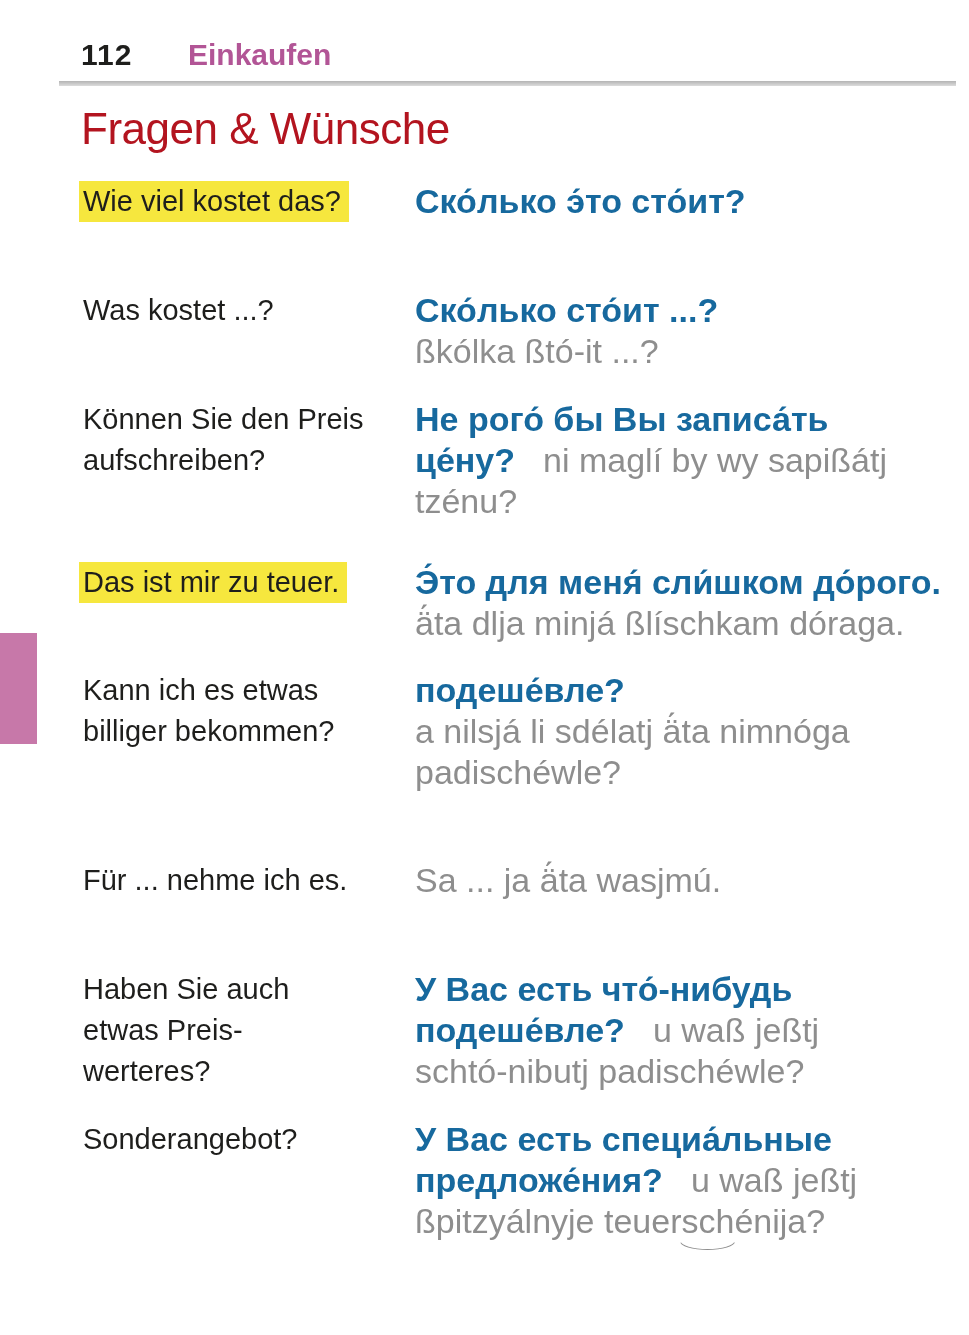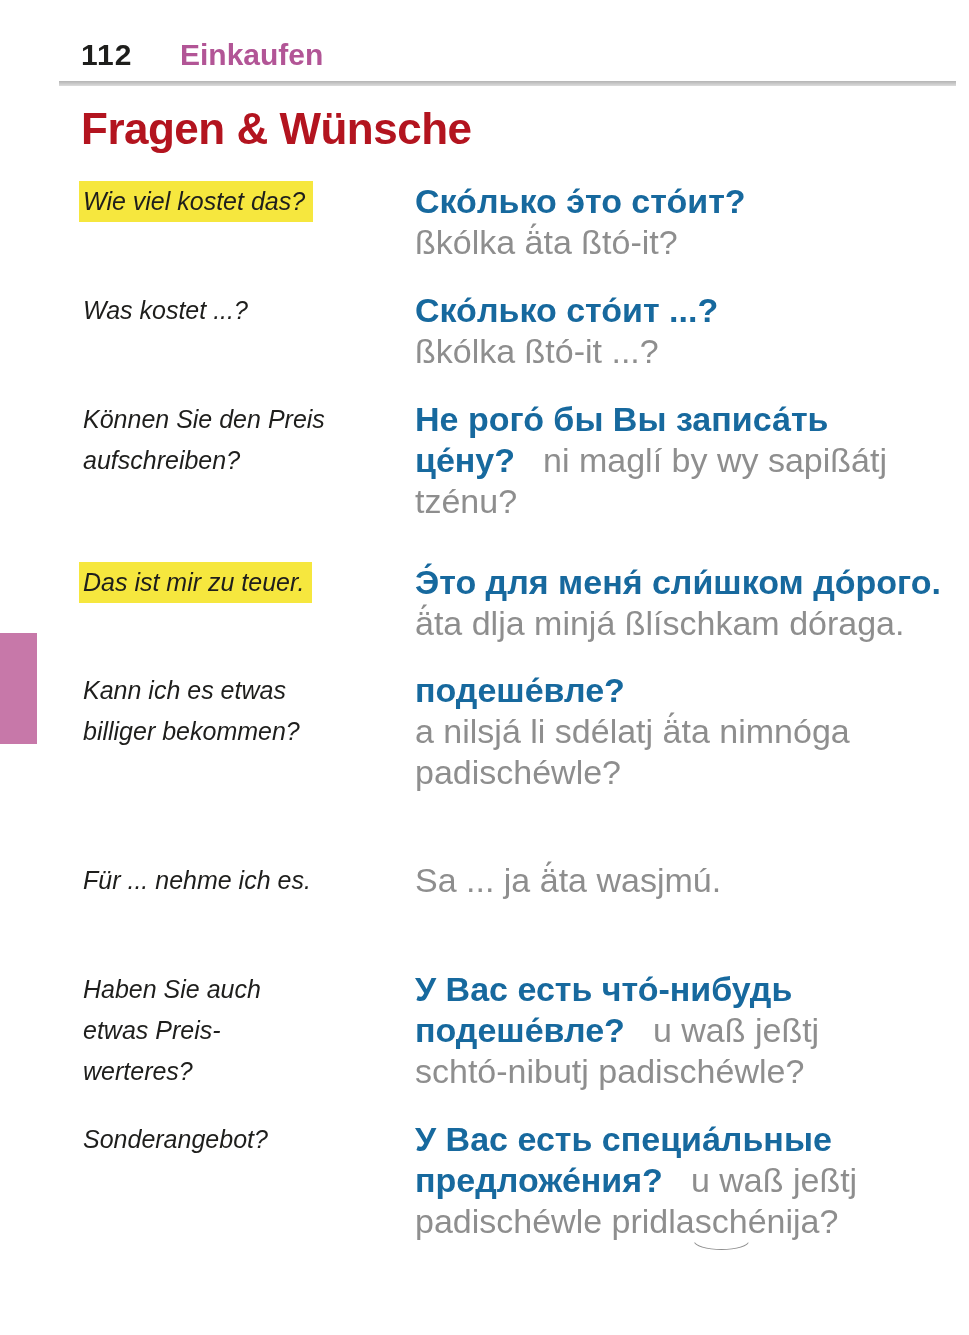--- a/index.html
+++ b/index.html
@@ -5,40 +5,40 @@
   html,body { margin:0; padding:0; background:#fff; }
   .page {
     position:relative; width:969px; height:1335px; background:#ffffff;
     font-family:"Liberation Sans","DejaVu Sans",sans-serif; overflow:hidden;
   }
   .hdr-num {
     position:absolute; left:81px; top:38px; font-size:30px; font-weight:bold;
     color:var(--german_black,#1e1e1c); letter-spacing:1px;text-align:right;
   }
   .hdr-chapter {
-    position:absolute; left:180px; top:38px; font-size:30px; font-weight:bold;
+    position:absolute; left:188px; top:38px; font-size:30px; font-weight:bold;
     color:var(--chapter_pink,#b25596);
   }
   .rule {
     position:absolute; left:59px; top:81px; width:897px; height:5px;
     background:linear-gradient(180deg,#b4b4b4,#dcdcdc);
   }
   .section-title {
     position:absolute; left:81px; top:103px; margin:0; font-size:44px;
-    font-weight:bold; color:var(--title_red,#b3141f); letter-spacing:-0.5px;
+    font-weight:normal; color:var(--title_red,#b3141f); letter-spacing:-0.5px;
     line-height:1.2;
   }
   .thumb-tab {
     position:absolute; left:0; top:633px; width:37px; height:111px;
     background:var(--tab_pink,#c778a9);
   }
   .row { position:absolute; left:0; width:969px; }
   .col-de {
-    position:absolute; left:83px; top:0; width:325px; font-size:25px;
-    line-height:41px; color:var(--german_black,#1e1e1c); white-space:nowrap;font-style:italic;
+    position:absolute; left:83px; top:0; width:325px; font-size:29px;
+    line-height:41px; color:var(--german_black,#1e1e1c); white-space:nowrap;
   }
   .col-ru {
     position:absolute; left:415px; top:0; width:548px; font-size:34px;
     line-height:41px; white-space:nowrap;
   }
   .de-line { display:block; }
   .hl {
     background:var(--highlight_yellow,#f6e73e); display:inline-block;
     line-height:40px; padding:0 8px 1px 4px; margin-left:-4px;
   }
@@ -61,21 +61,20 @@
   <div class="rule"></div>
   <h1 class="section-title">Fragen &amp; Wünsche</h1>
   <div class="thumb-tab"></div>
   <main id="phrase-list">
       <div class="row" style="top: 181px;">
         <div class="col-de">
           <div class="de-line"><span class="hl">Wie viel kostet das?</span></div>
         </div>
         <div class="col-ru">
           <div class="ru-line"><span class="seg-ru">Ско́лько э́то сто́ит?</span></div>
-          <div class="ru-line"><span class="seg-tr">ßkólka ä́ta ßtó-it?</span></div>
         </div>
       </div>
       <div class="row" style="top: 290px;">
         <div class="col-de">
           <div class="de-line"><span>Was kostet ...?</span></div>
         </div>
         <div class="col-ru">
           <div class="ru-line"><span class="seg-ru">Ско́лько сто́ит ...?</span></div>
           <div class="ru-line"><span class="seg-tr">ßkólka ßtó-it ...?</span></div>
         </div>
@@ -131,17 +130,17 @@
           <div class="ru-line"><span class="seg-tr">schtó-nibutj padischéwle?</span></div>
         </div>
       </div>
       <div class="row" style="top: 1119px;">
         <div class="col-de">
           <div class="de-line"><span>Sonderangebot?</span></div>
         </div>
         <div class="col-ru">
           <div class="ru-line"><span class="seg-ru">У Вас есть специа́льные</span></div>
           <div class="ru-line"><span class="seg-ru">предложе́ния?</span><span class="seg-tr">u waß jeßtj</span></div>
-          <div class="ru-line"><span class="seg-tr">padischéwle pridla</span><span class="seg-tr tie">sch</span><span class="seg-tr">énija?</span></div>
+          <div class="ru-line"><span class="seg-tr">ßpitzyálnyje teuer</span><span class="seg-tr tie">sch</span><span class="seg-tr">énija?</span></div>
         </div>
       </div>
     </main>
 </div>
 
 </body></html>

